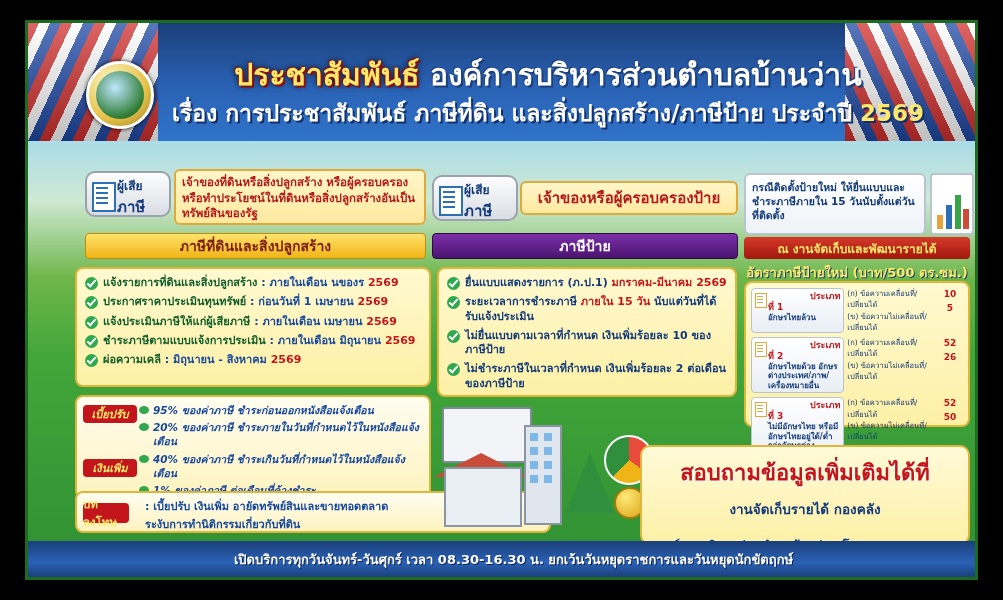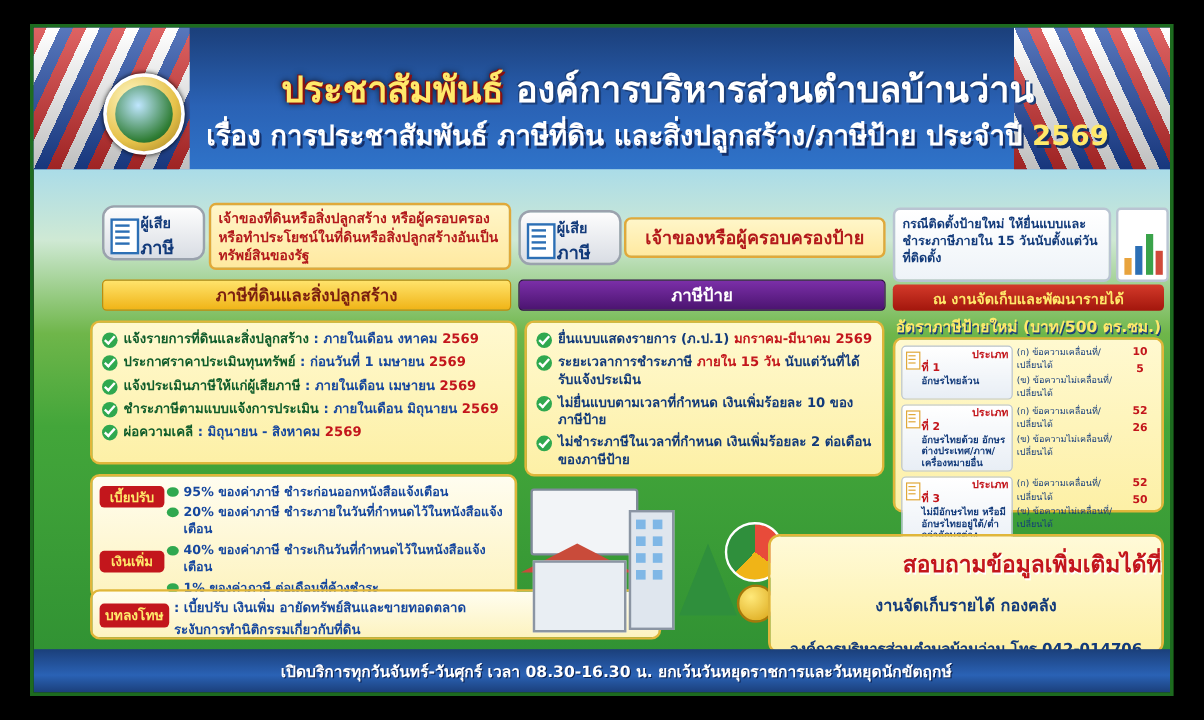--- a/index.html
+++ b/index.html
@@ -79,32 +79,32 @@
   .row{display:flex;align-items:flex-start;margin-bottom:5px;font-size:11px;color:#0f5c2a;font-weight:bold;line-height:1.3;}
   .chk{flex:0 0 13px;width:13px;height:13px;border-radius:50%;background:#2fa84f;margin-right:5px;margin-top:1px;position:relative;}
   .chk:after{content:"";position:absolute;left:4px;top:1px;width:3px;height:7px;border:solid #fff;border-width:0 2px 2px 0;transform:rotate(42deg);}
   .rtxt{flex:1;}
   .blue{color:#16479e;}
   .red{color:#c3161c;}
   .dk{color:#123a7a;}
 
   
   .pen{position:absolute;left:47px;top:372px;width:356px;height:104px;border-radius:8px;
-    background:linear-gradient(180deg,#fffdf0,#fdf3bf);border:2px solid #e0b63a;box-sizing:border-box;padding:6px 8px 6px 62px;}
+    background:linear-gradient(180deg,#fffdf0,#fdf3bf);border:2px solid #e0b63a;box-sizing:border-box;padding:6px 8px 6px 62px;font-style:italic;}
   .pentag{position:absolute;left:6px;top:8px;width:54px;height:18px;border-radius:4px;background:#c3161c;
     display:flex;align-items:center;justify-content:center;font-size:11px;font-weight:bold;color:#ffe96b;}
   .pentag2{position:absolute;left:6px;top:62px;width:54px;height:18px;border-radius:4px;background:#c3161c;
     display:flex;align-items:center;justify-content:center;font-size:11px;font-weight:bold;color:#ffe96b;}
   .pl{font-size:10.5px;color:#16479e;font-weight:bold;line-height:1.35;margin-bottom:3px;display:flex;}
   .dot{flex:0 0 10px;width:8px;height:8px;border-radius:50%;background:#2fa84f;margin:3px 4px 0 0;}
 
   
   .pun{position:absolute;left:47px;top:468px;width:476px;height:42px;border-radius:8px;
     background:linear-gradient(180deg,#fffdf0,#fdf3bf);border:2px solid #e0b63a;box-sizing:border-box;padding:4px 6px 4px 68px;}
-  .puntag{position:absolute;left:6px;top:10px;width:58px;height:20px;border-radius:4px;background:#c3161c;
+  .puntag{position:absolute;left:6px;top:10px;width:46px;height:20px;border-radius:4px;background:#c3161c;
     display:flex;align-items:center;justify-content:center;font-size:11.5px;font-weight:bold;color:#ffe96b;}
   .pun .l1{font-size:11px;color:#16479e;font-weight:bold;}
   .pun .l2{font-size:11px;color:#16479e;font-weight:bold;}
 
   
   .rate{position:absolute;left:716px;top:258px;width:226px;height:146px;border-radius:8px;
     background:linear-gradient(180deg,#fff9d0,#fdf0a6);border:2px solid #e0b63a;box-sizing:border-box;padding:5px;}
   .rrow{display:flex;margin-bottom:4px;}
   .rtype{flex:0 0 66px;border-radius:4px;background:linear-gradient(180deg,#fff,#e8eef5);border:1px solid #b9c4d2;
     padding:2px 3px;font-size:8px;color:#123a7a;font-weight:bold;line-height:1.2;position:relative;padding-left:16px;}
@@ -113,21 +113,21 @@
   .rtype b{color:#c3161c;font-size:9px;margin-left:42px;}
   .rdesc{flex:1;margin-left:3px;font-size:7.5px;color:#123a7a;line-height:1.5;}
   .rnum{flex:0 0 26px;text-align:center;font-size:9px;font-weight:bold;line-height:1.5;}
   .rnum .a{color:#c3161c;}
   .rnum .b{color:#c3161c;}
 
   
   .contact{position:absolute;left:612px;top:422px;width:330px;height:100px;border-radius:10px;
     background:linear-gradient(180deg,#fffad8,#fdf0a6);border:2px solid #e0b63a;box-sizing:border-box;
     text-align:center;padding-top:8px;}
-  .contact .h{font-size:19px;font-weight:bold;color:#c3161c;text-shadow:1px 1px 0 #fff;text-align:right;}
+  .contact .h{font-size:22px;font-weight:bold;color:#c3161c;text-shadow:1px 1px 0 #fff;}
   .contact .l{font-size:13.5px;color:#123a7a;font-weight:bold;margin-top:8px;}
   .contact .l2{font-size:12.5px;color:#123a7a;font-weight:bold;margin-top:16px;}
 
   
   .bottom{position:absolute;left:0;bottom:0;width:100%;height:36px;
     background:linear-gradient(180deg,#1b3f7a 0%,#2a62b5 60%,#1b3f7a 100%);
     display:flex;align-items:center;justify-content:center;
     font-size:13px;font-weight:bold;color:#ffffff;text-shadow:1px 1px 0 #0c2352;padding-left:12px;}
 
   
@@ -185,21 +185,21 @@
       <i></i>
       <i></i>
     </div>
   <div class="rsub">ณ งานจัดเก็บและพัฒนารายได้</div>
   <div class="rrate">อัตราภาษีป้ายใหม่ (บาท/500 ตร.ซม.)</div>
 
   <div class="panelL">
     <div class="row">
       <span class="chk"></span>
       <span class="rtxt"><span>แจ้งรายการที่ดินและสิ่งปลูกสร้าง</span>
-      <span class="blue">: ภายในเดือน งหาคม</span>
+      <span class="blue">: ภายในเดือน นของร</span>
       <span class="red">2569</span></span>
     </div>
     <div class="row">
       <span class="chk"></span>
       <span class="rtxt"><span>ประกาศราคาประเมินทุนทรัพย์</span>
       <span class="blue">: ก่อนวันที่ 1 เมษายน</span>
       <span class="red">2569</span></span>
     </div>
     <div class="row">
       <span class="chk"></span>

